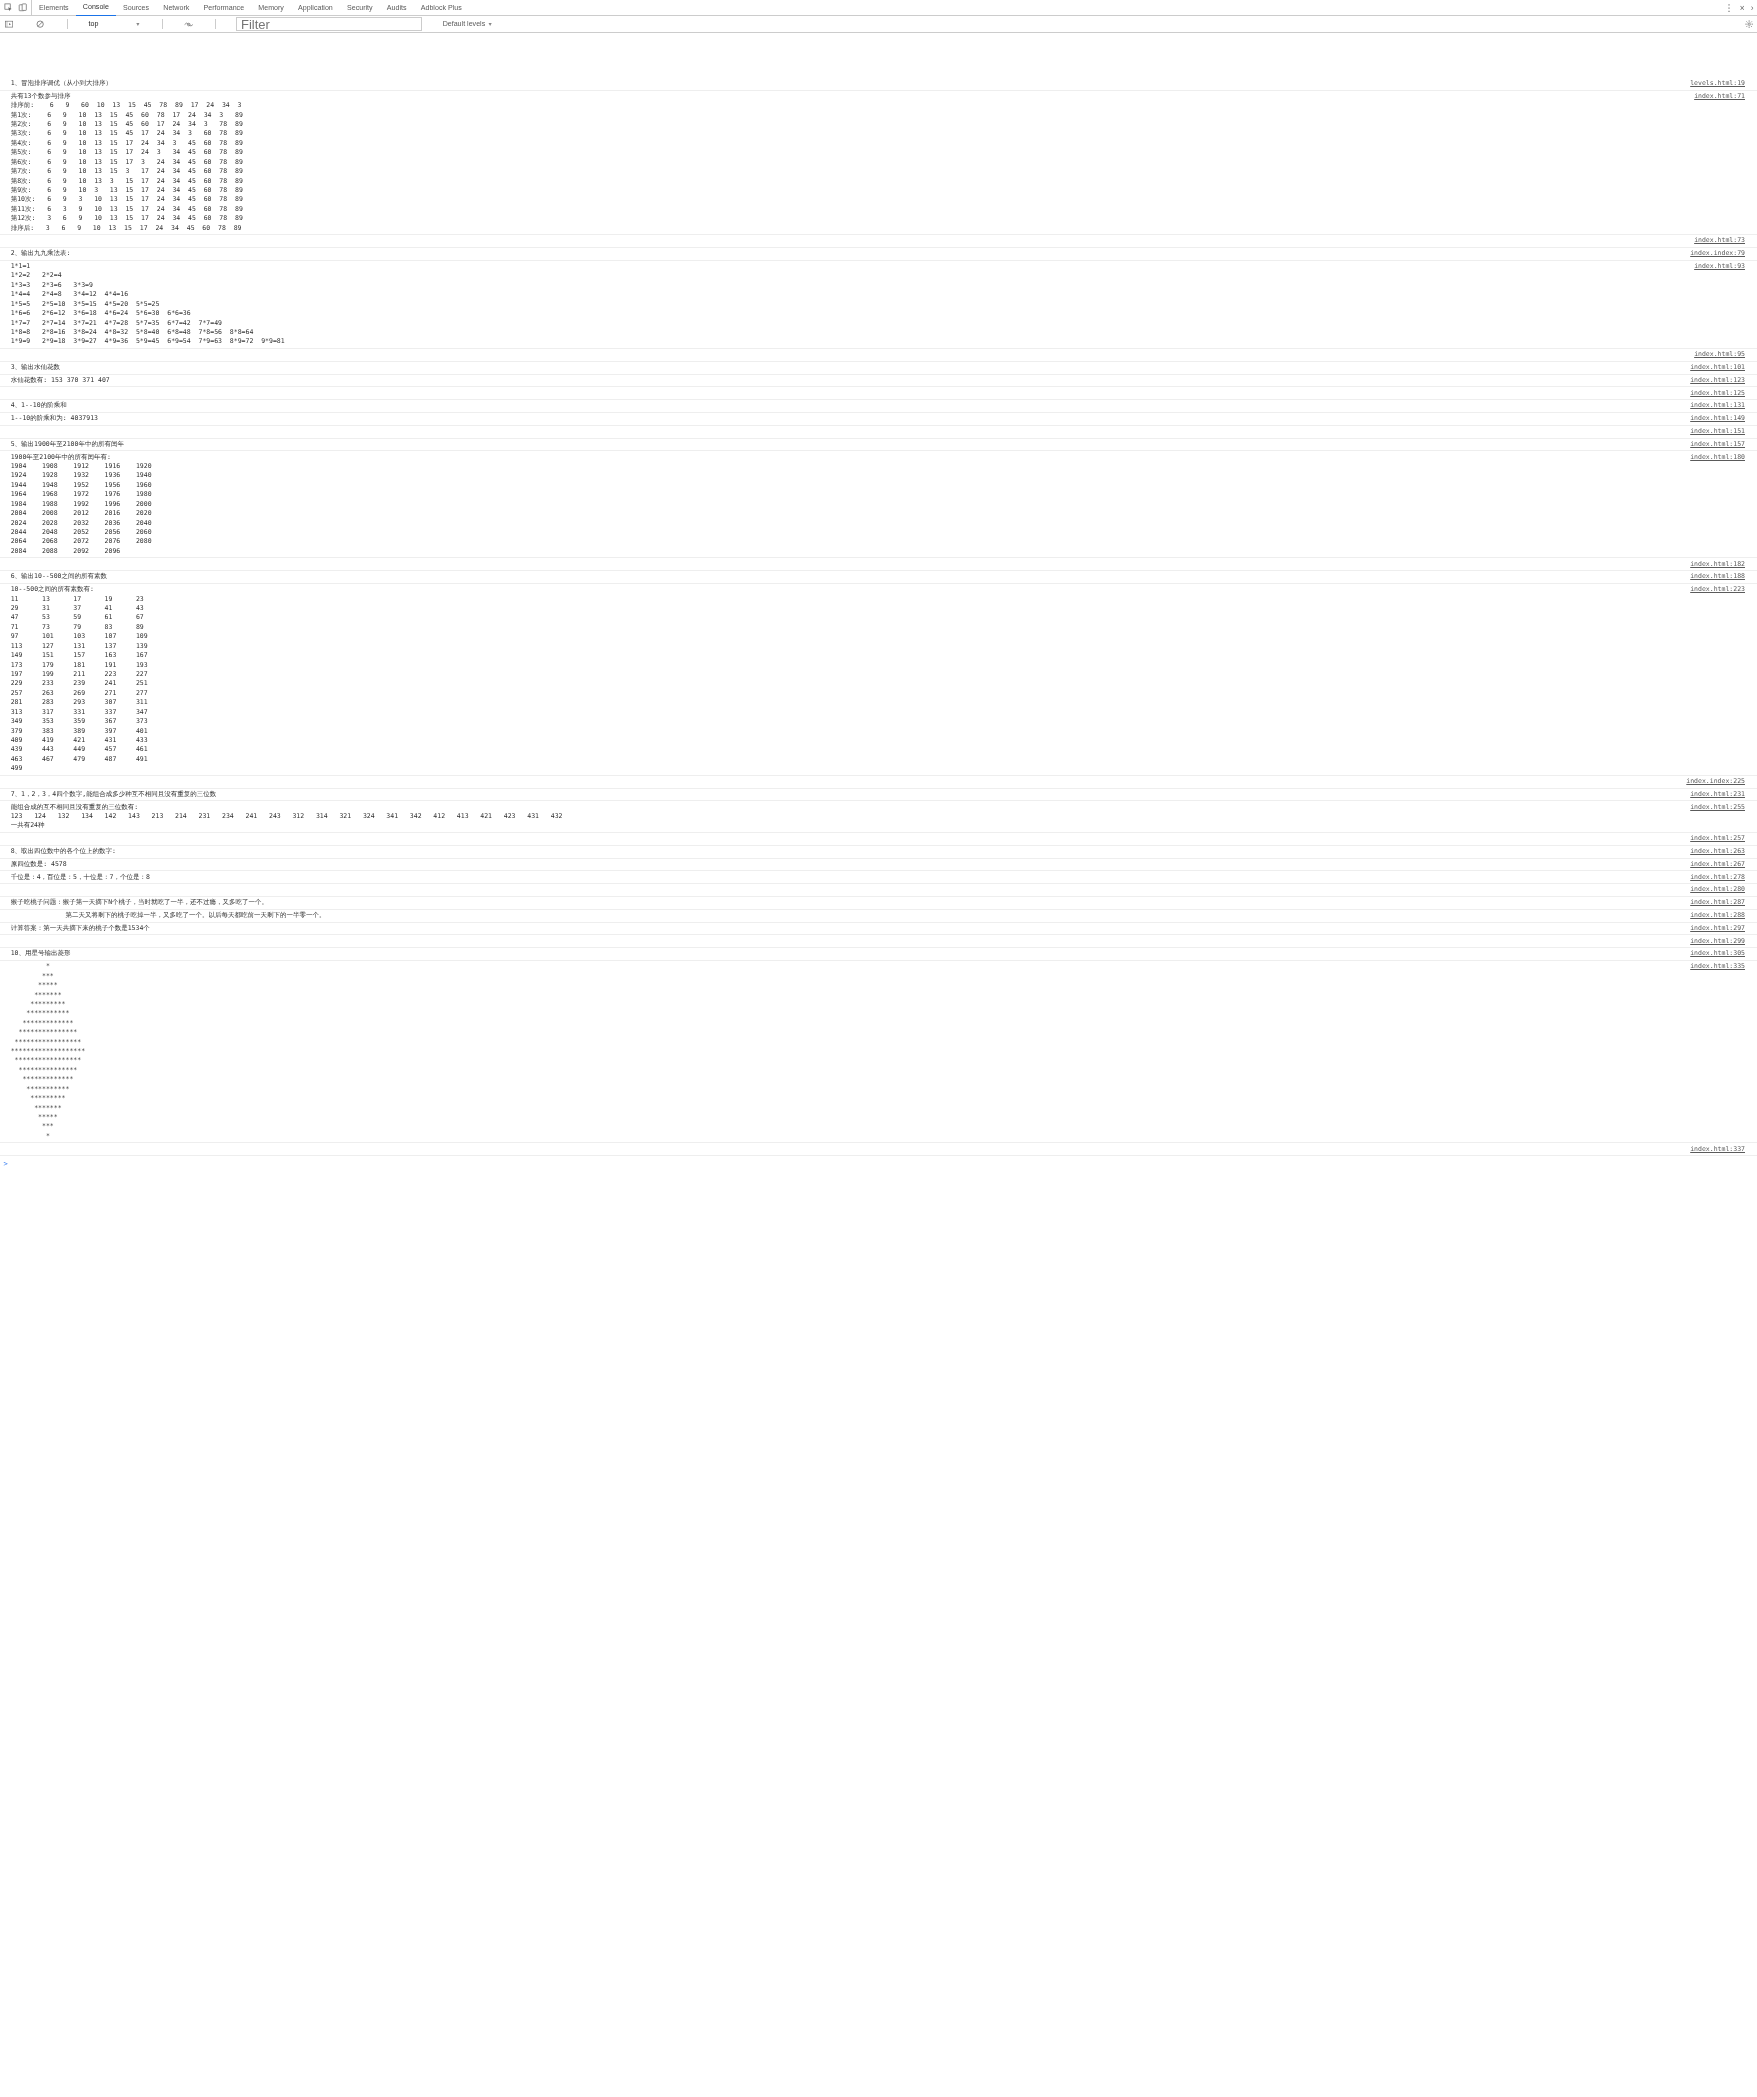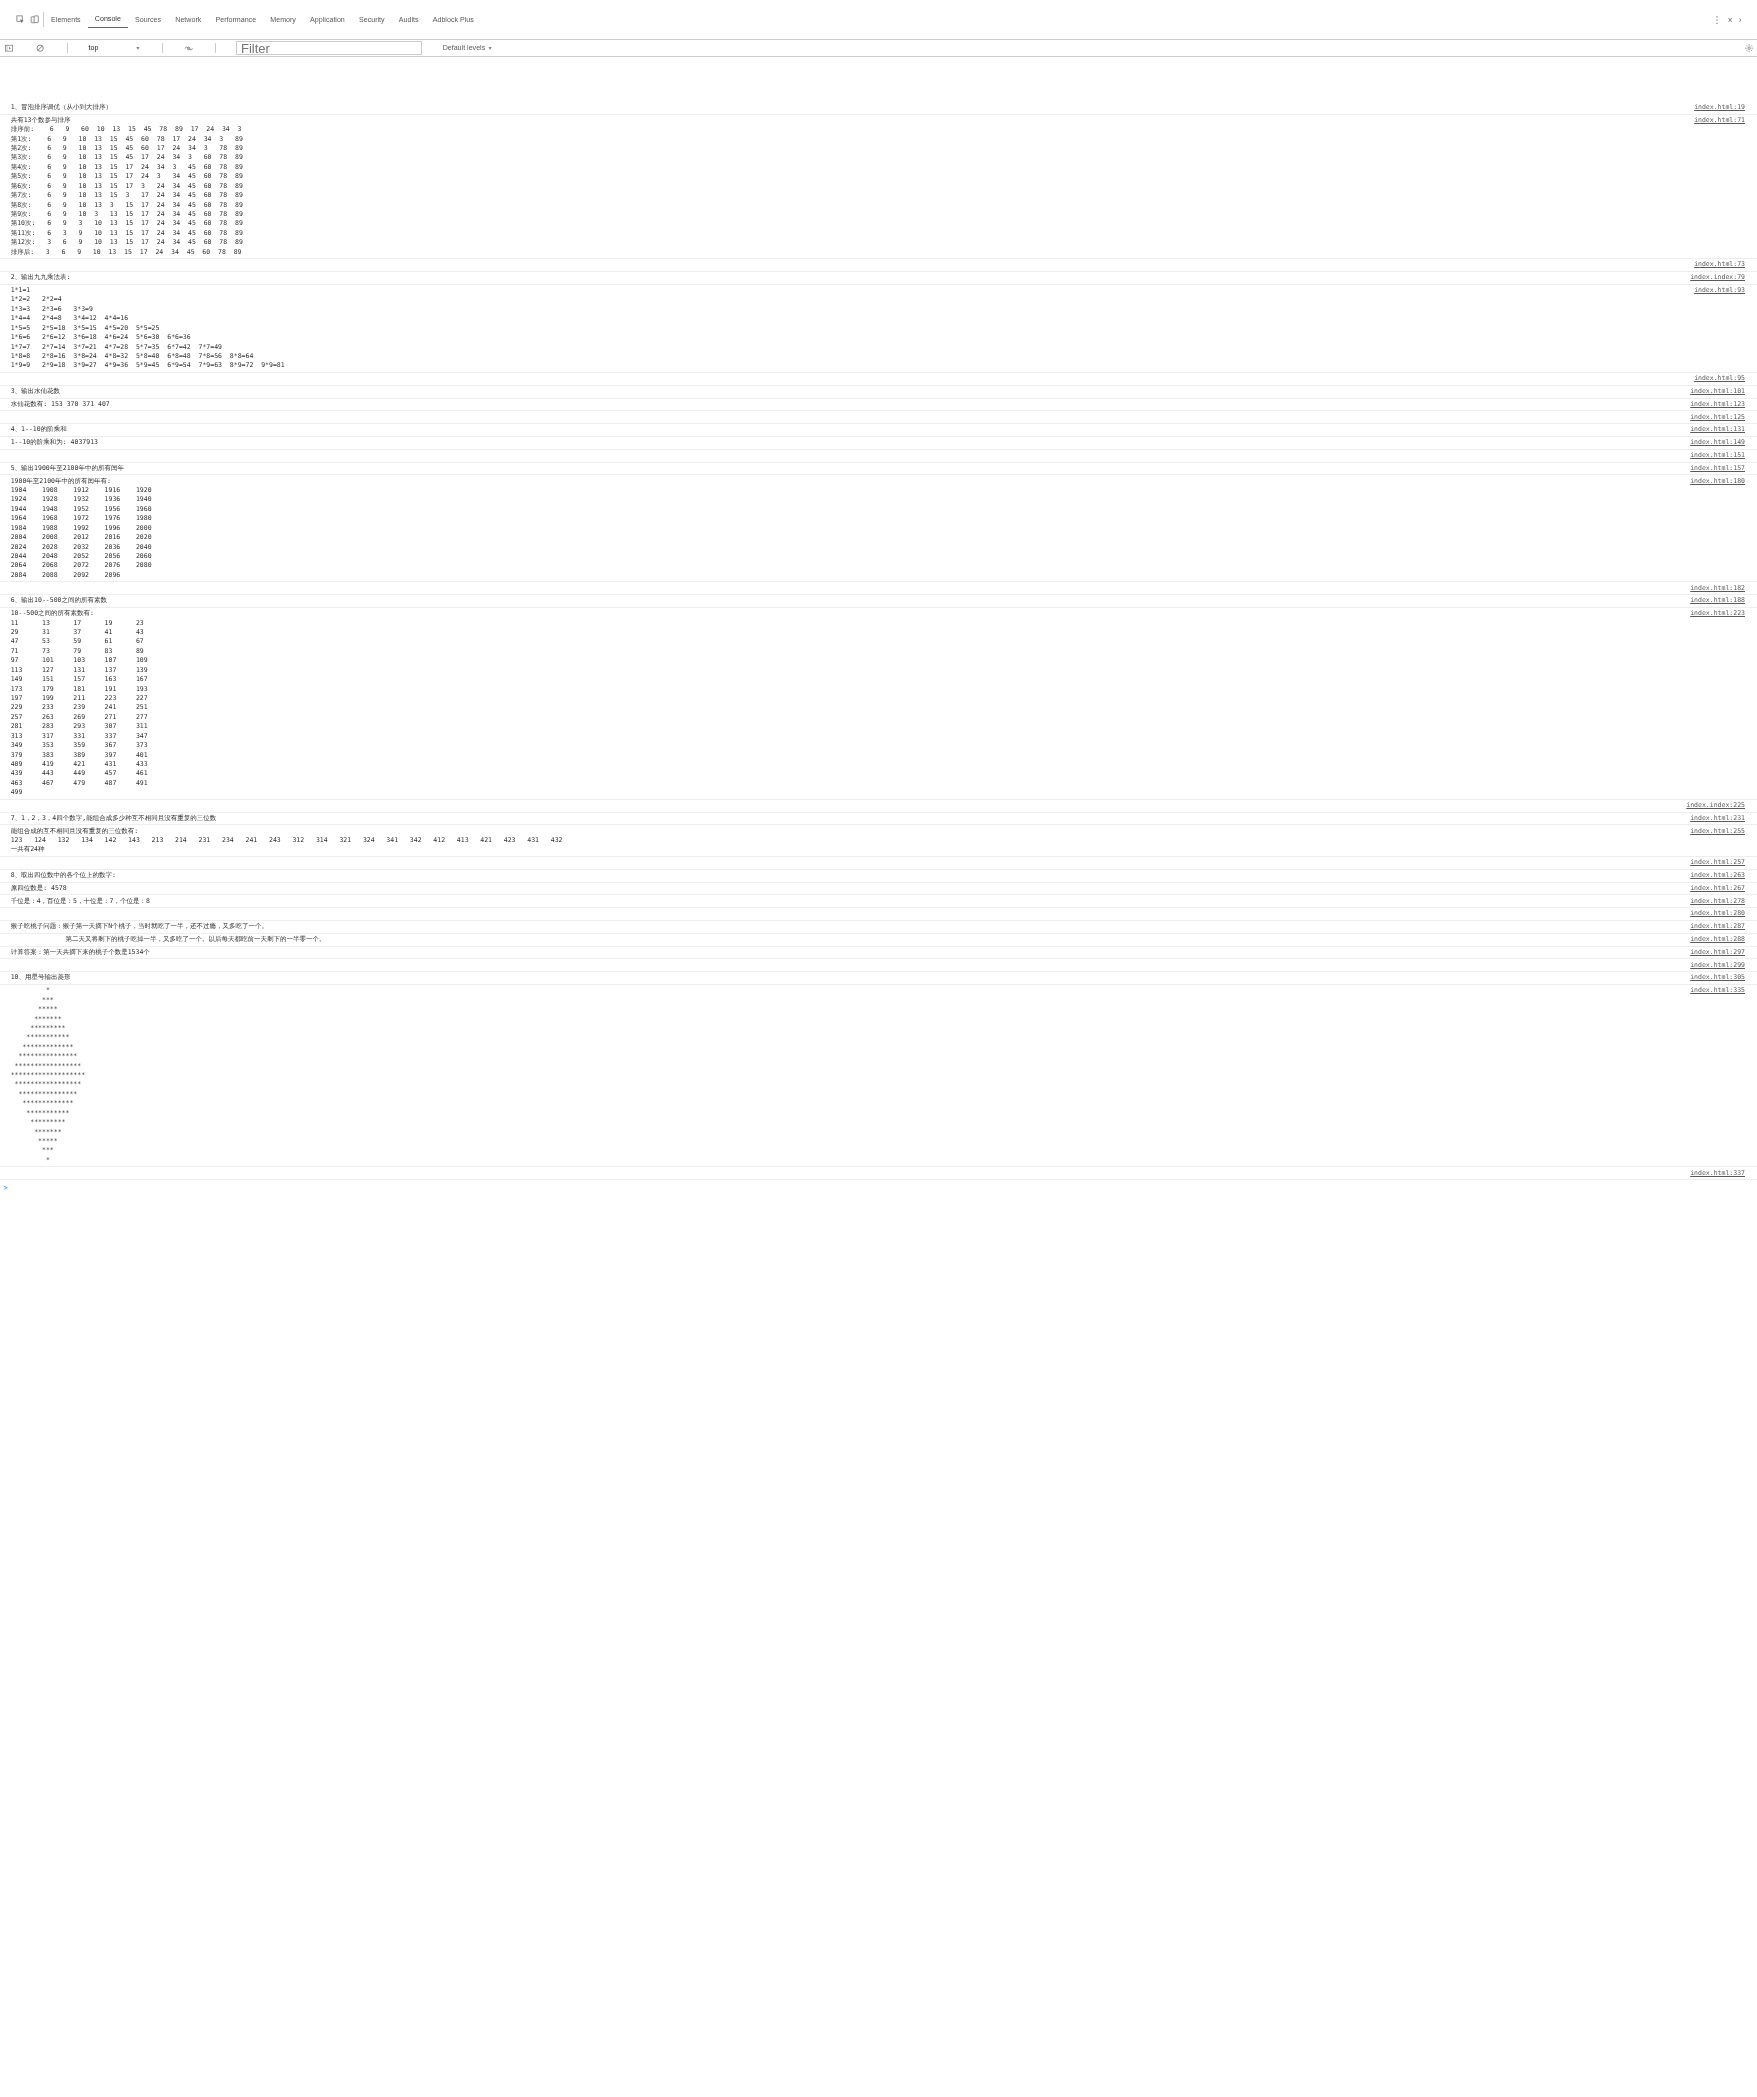--- a/index.html
+++ b/index.html
@@ -1,17 +1,17 @@
 <!DOCTYPE html>
 <html><head>
 <meta charset="utf-8">
 <style>
   html,body{margin:0;padding:0;font-family:"Helvetica Neue",Arial,sans-serif;font-size:7.1px;color:#222;background:#fff;}
   
-  .tabbar{display:flex;align-items:center;border-bottom:0.6px solid #ccc;height:15.4px;padding:12px;}
+  .tabbar{display:flex;align-items:center;border-bottom:0.6px solid #ccc;height:15.4px;padding:0;}
   .tabbar .iconbox{display:flex;align-items:center;padding:0 3.6px;height:100%;border-right:0.6px solid #ccc;gap:4.8px;}
   .tabbar .tabs{display:flex;height:100%;}
   .tabbar .tab{padding:0 7.1px;display:flex;align-items:center;color:#5a5a5a;cursor:default;}
   .tabbar .tab.active{color:#333;border-bottom:1.2px solid #1a73e8;margin-bottom:-0.6px;}
   .tabbar .spacer{flex:1;}
   .tabbar .right{display:flex;align-items:center;gap:6px;padding-right:3.6px;}
   .vdots{font-size:9.5px;color:#666;}
   
   .toolbar{display:flex;align-items:center;border-bottom:0.6px solid #ccc;height:15.4px;padding:0 3.6px;gap:21px;}
   .toolbar .sep{width:0.6px;height:10.7px;background:#ccc;}
@@ -113,21 +113,21 @@
           <line x1="11.6" y1="2.4" x2="9.8" y2="4.2"></line>
           <line x1="4.2" y1="9.8" x2="2.4" y2="11.6"></line>
         </g>
       </svg>
   </span>
 </div>
 
 <div class="console" id="console">
     <div class="row">
       <div class="msg">1、冒泡排序调优（从小到大排序）</div>
-      <div class="src">index.html:19</div>
+      <div class="src">levels.html:19</div>
     </div>
     <div class="row">
       <div class="msg">共有13个数参与排序
 排序前:    6   9   60  10  13  15  45  78  89  17  24  34  3
 第1次:    6   9   10  13  15  45  60  78  17  24  34  3   89
 第2次:    6   9   10  13  15  45  60  17  24  34  3   78  89
 第3次:    6   9   10  13  15  45  17  24  34  3   60  78  89
 第4次:    6   9   10  13  15  17  24  34  3   45  60  78  89
 第5次:    6   9   10  13  15  17  24  3   34  45  60  78  89
 第6次:    6   9   10  13  15  17  3   24  34  45  60  78  89

